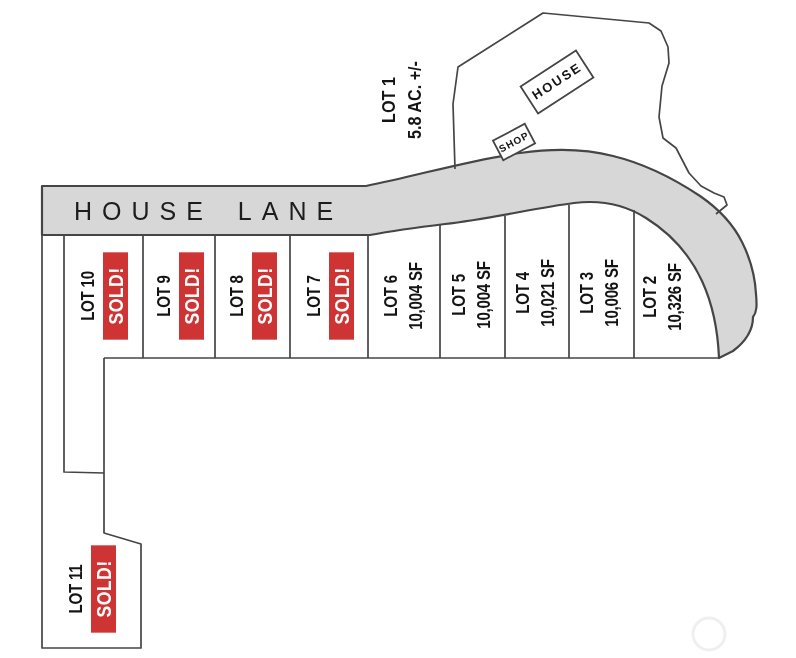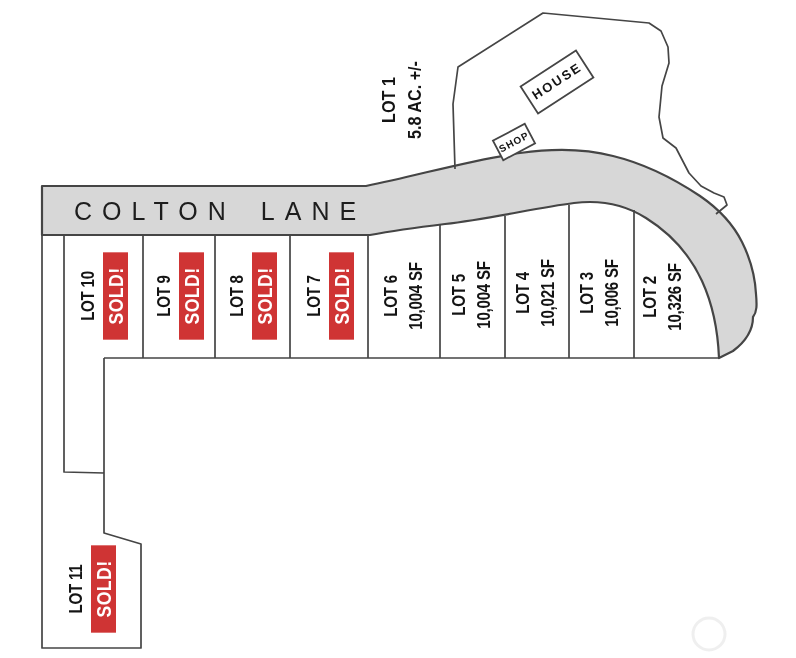--- a/index.html
+++ b/index.html
@@ -82,21 +82,21 @@
          M 505 216 L 505 358
          M 569 205 L 569 358
          M 634 210 L 634 358"></path>
 
     <rect class="bldg" x="-33" y="-16" width="66" height="32" transform="translate(557,82) rotate(-33)"></rect>
     <rect class="bldg" x="-18" y="-11" width="36" height="22" transform="translate(514,142) rotate(-28)"></rect>
 
     <circle class="watermark" cx="709" cy="634" r="16"></circle>
   </svg>
 
-  <div class="label road-name">COLTON LANE</div>
+  <div class="label road-name">HOUSE LANE</div>
 
   <div class="label lot1-label">
     <div>LOT 1</div>
     <div>5.8 AC. +/-</div>
   </div>
 
   <div class="label bldg-label house-label">HOUSE</div>
   <div class="label bldg-label shop-label">SHOP</div>
 
   <div class="lot" style="left:103px;top:296px;">

